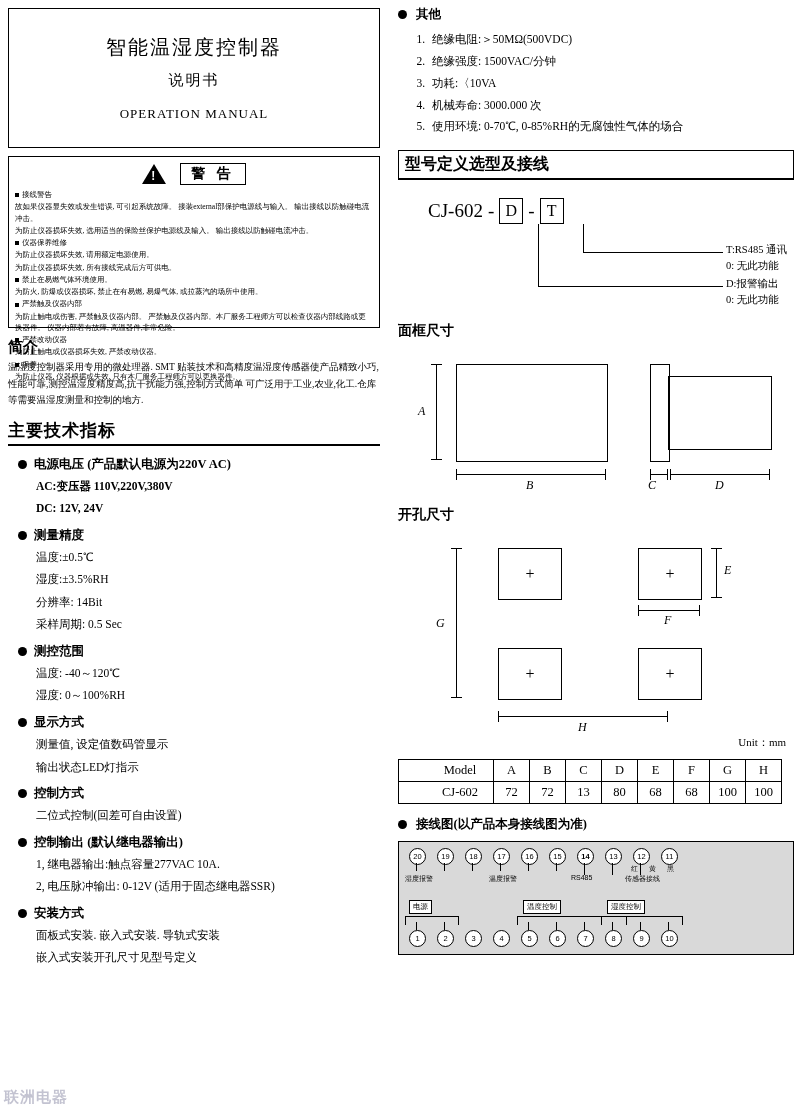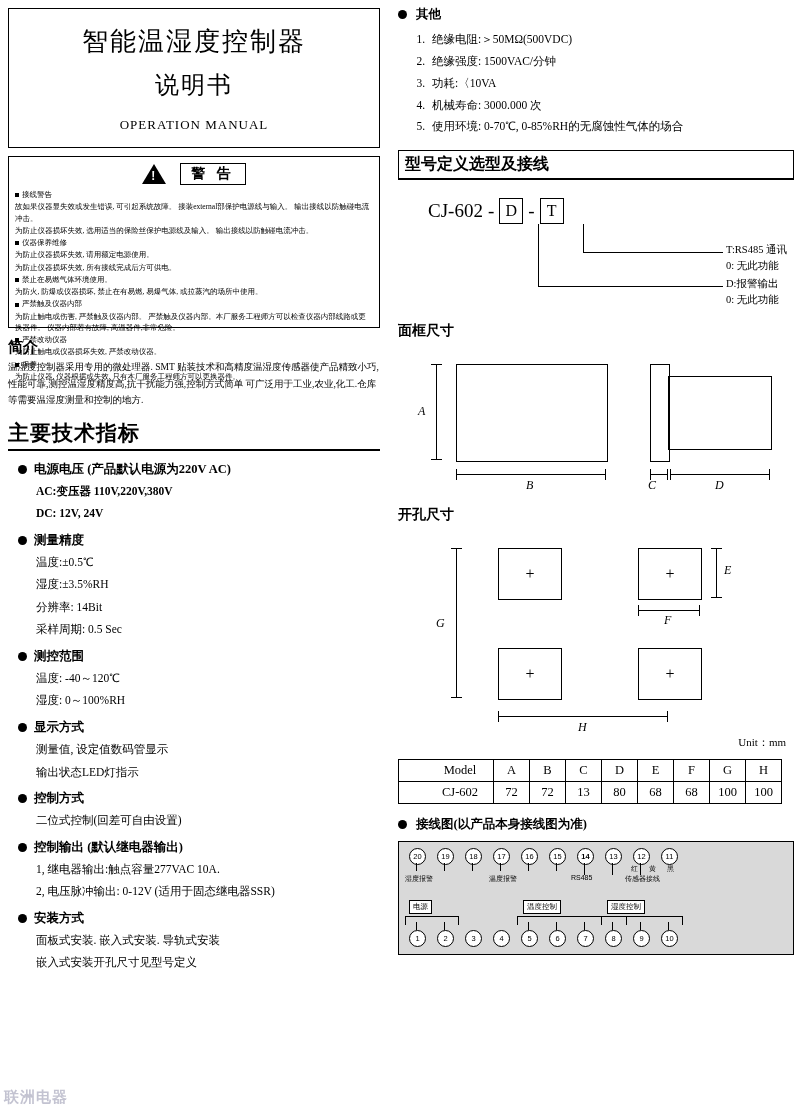--- a/index.html
+++ b/index.html
@@ -15,22 +15,22 @@
   .col-left{position:absolute;left:0;top:0;width:388px;height:1109px;}
   .col-right{position:absolute;left:392px;top:0;width:408px;height:1109px;}
 
   
   .title-box{
     margin:8px 8px 0 8px;
     border:1.5px solid #000;
     height:138px;
     display:flex;flex-direction:column;align-items:center;justify-content:center;
   }
-  .title-cn{font-size:26px;letter-spacing:2px;margin-bottom:10px;}
-  .title-cn2{font-size:24px;letter-spacing:2px;margin-bottom:16px;}
+  .title-cn{font-size:20px;letter-spacing:2px;margin-bottom:10px;}
+  .title-cn2{font-size:15px;letter-spacing:2px;margin-bottom:16px;}
   .title-en{font-size:13px;letter-spacing:1px;font-family:"Liberation Serif",serif;}
 
   
   .warn-box{
     margin:8px 8px 0 8px;
     border:1.5px solid #000;
     padding:4px 6px 6px 6px;
     position:relative;
     height:172px;
     box-sizing:border-box;
@@ -50,21 +50,21 @@
   .warn-body{font-size:7.5px;line-height:1.5;margin-top:2px;}
   .warn-item{margin-bottom:1px;}
   .bullet-sq{display:inline-block;width:4px;height:4px;background:#000;margin-right:3px;vertical-align:middle;}
 
   
   .intro-title{margin:10px 8px 2px 8px;font-size:15px;font-weight:bold;}
   .intro-text{margin:0 8px;font-size:9.5px;line-height:1.75;text-indent:0;}
 
   
   .sec-head{
-    margin:10px 8px 0 8px;font-size:21px;font-weight:bold;letter-spacing:1px;
+    margin:10px 8px 0 8px;font-size:17px;font-weight:bold;letter-spacing:1px;
     border-bottom:2px solid #000;padding-bottom:2px;
   }
 
   .spec-block{margin:10px 8px 0 18px;}
   .spec-h{font-size:12.5px;font-weight:bold;position:relative;padding-left:16px;margin-bottom:6px;}
   .spec-h::before{
     content:"";position:absolute;left:0;top:4px;width:9px;height:9px;border-radius:50%;
     background:#000;
   }
   .spec-line{font-size:11.5px;margin:0 0 7px 18px;line-height:1.35;}

